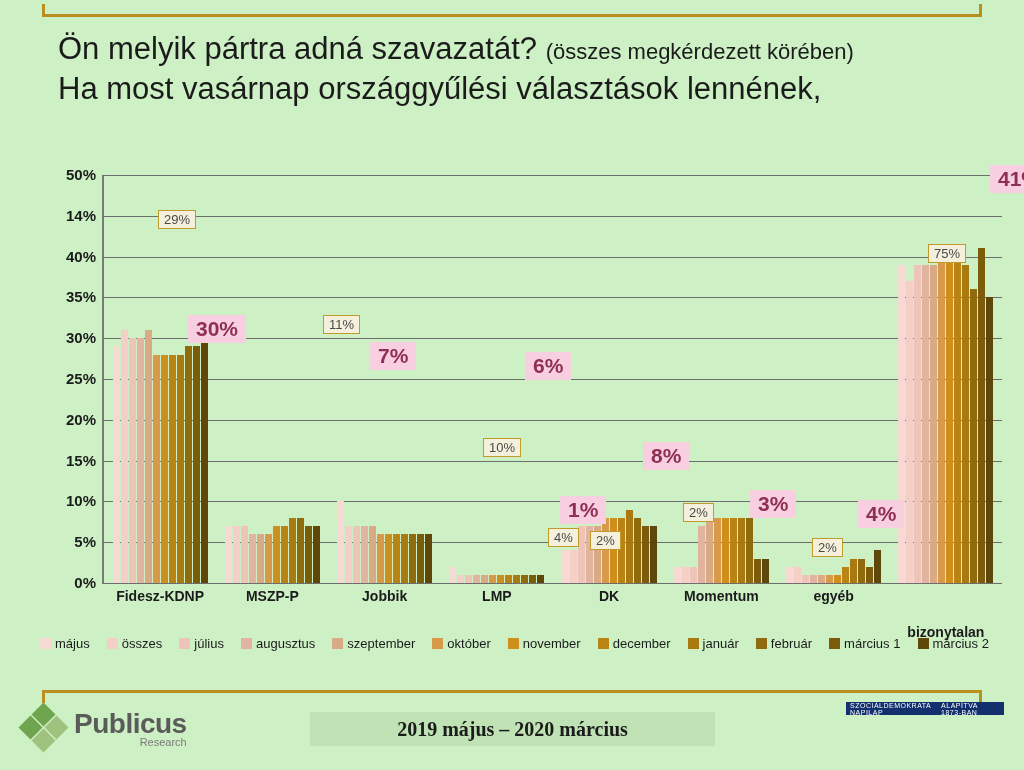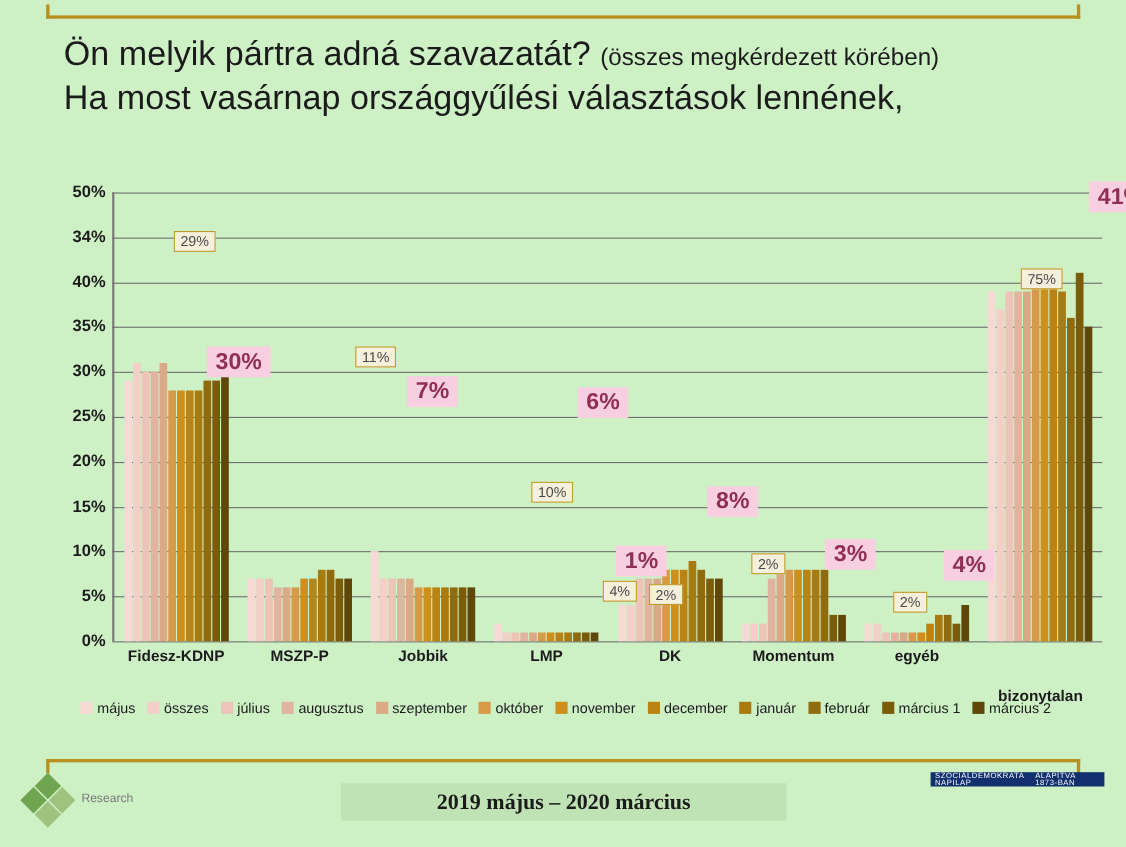--- a/index.html
+++ b/index.html
@@ -75,21 +75,21 @@
     background:#f7cfe0;
     color:#8f2f52;
     font-size:21px;font-weight:bold;
     padding:2px 8px;
     white-space:nowrap;
   }
 
   
   .legend{
     position:absolute;left:40px;top:636px;width:960px;
-    display:flex;align-items:center;justify-content:center;flex-wrap:nowrap;
+    display:flex;align-items:center;justify-content:space-between;flex-wrap:nowrap;
     font-size:13px;color:#1b1b1b;
   }
   .legend-item{display:flex;align-items:center;margin-right:11px;}
   .legend-swatch{width:11px;height:11px;margin-right:4px;display:inline-block;}
 
   
   .bot-rule{
     position:absolute;left:42px;top:690px;width:940px;height:3px;background:#b9901f;
   }
   .bot-rule .cap-l,.bot-rule .cap-r{
@@ -166,21 +166,21 @@
   <div id="yticks">
       <div class="ytick" style="top: 414px;">0%</div>
       <div class="ytick" style="top: 373.2px;">5%</div>
       <div class="ytick" style="top: 332.4px;">10%</div>
       <div class="ytick" style="top: 291.6px;">15%</div>
       <div class="ytick" style="top: 250.8px;">20%</div>
       <div class="ytick" style="top: 210px;">25%</div>
       <div class="ytick" style="top: 169.2px;">30%</div>
       <div class="ytick" style="top: 128.4px;">35%</div>
       <div class="ytick" style="top: 87.6px;">40%</div>
-      <div class="ytick" style="top: 46.8px;">34%</div>
+      <div class="ytick" style="top: 46.8px;">14%</div>
       <div class="ytick" style="top: 6px;">50%</div>
     </div>
   <div class="bars" id="bars">
       <div class="group" style="width: 112.25px;">
         <div class="bar" title="május: 29%" style="height: 236.64px; background: rgb(247, 217, 212);"></div>
         <div class="bar" title="június: 31%" style="height: 252.96px; background: rgb(243, 207, 200);"></div>
         <div class="bar" title="július: 30%" style="height: 244.8px; background: rgb(238, 195, 184);"></div>
         <div class="bar" title="augusztus: 30%" style="height: 244.8px; background: rgb(224, 180, 159);"></div>
         <div class="bar" title="szeptember: 31%" style="height: 252.96px; background: rgb(217, 170, 133);"></div>
         <div class="bar" title="október: 28%" style="height: 228.48px; background: rgb(215, 154, 74);"></div>
@@ -379,20 +379,21 @@
 <div class="period">2019 május – 2020 március</div>
 
 <div class="publicus">
   <div class="mark">
     <span class="d d1"></span>
       <span class="d d2"></span>
       <span class="d d3"></span>
       <span class="d d4"></span>
   </div>
   <div class="txt">
+    <div class="name">Publicus</div>
     <div class="research">Research</div>
   </div>
 </div>
 
 <div class="nepszava">
   <div class="strip">
     <span>SZOCIÁLDEMOKRATA NAPILAP</span>
     <span>ALAPÍTVA 1873-BAN</span>
   </div>
 </div>

